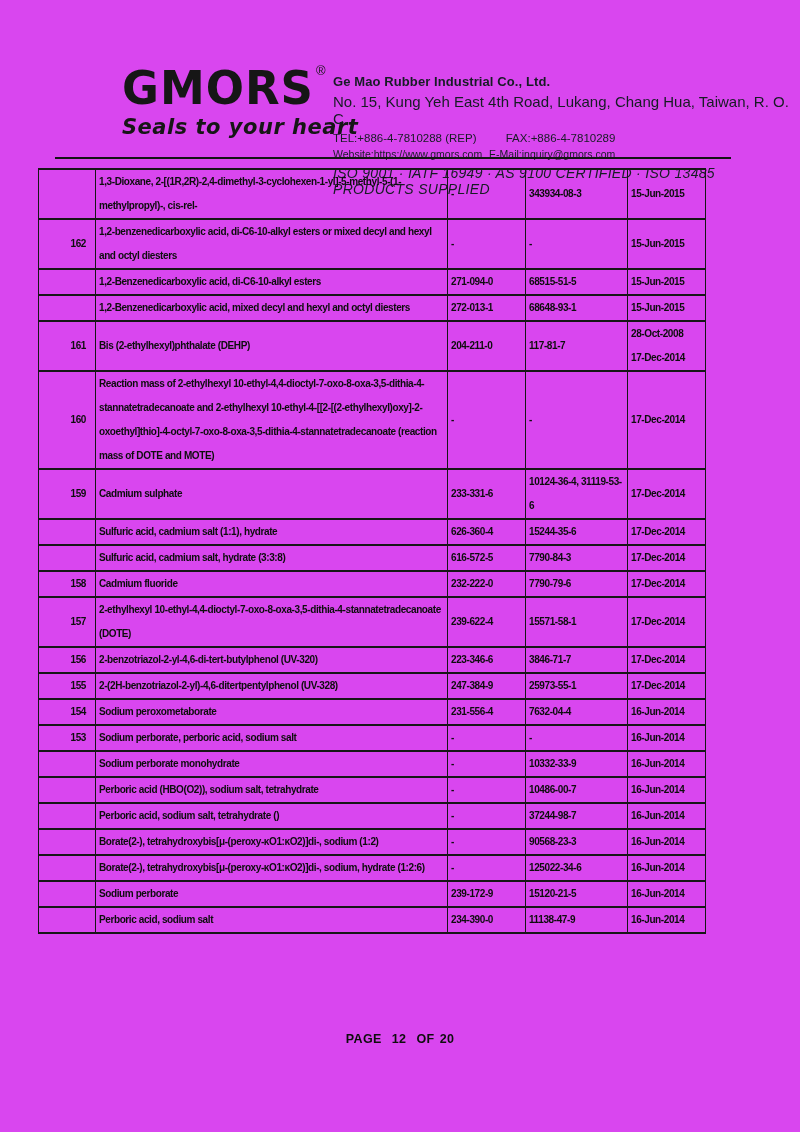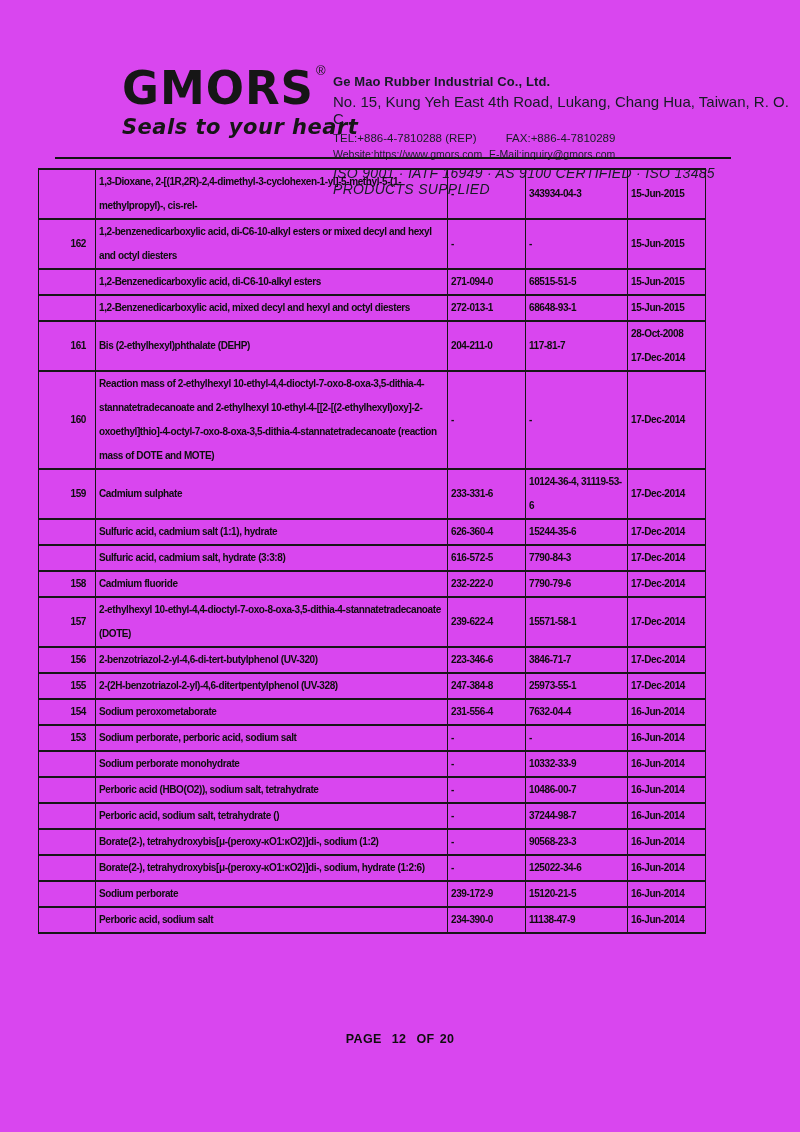--- a/index.html
+++ b/index.html
@@ -132,21 +132,21 @@
       <col style="width:352px">
       <col style="width:78px">
       <col style="width:102px">
       <col style="width:78px">
     </colgroup>
     <tbody>
         <tr>
           <td class="col-no"></td>
           <td class="col-substance">1,3-Dioxane, 2-[(1R,2R)-2,4-dimethyl-3-cyclohexen-1-yl]-5-methyl-5-(1-methylpropyl)-, cis-rel-</td>
           <td class="col-ec">-</td>
-          <td class="col-cas">343934-04-3</td>
+          <td class="col-cas">343934-08-3</td>
           <td class="col-date">15-Jun-2015</td>
         </tr>
         <tr>
           <td class="col-no">162</td>
           <td class="col-substance">1,2-benzenedicarboxylic acid, di-C6-10-alkyl esters or mixed decyl and hexyl and octyl diesters</td>
           <td class="col-ec">-</td>
           <td class="col-cas">-</td>
           <td class="col-date">15-Jun-2015</td>
         </tr>
         <tr>
@@ -218,21 +218,21 @@
         <tr>
           <td class="col-no">156</td>
           <td class="col-substance">2-benzotriazol-2-yl-4,6-di-tert-butylphenol (UV-320)</td>
           <td class="col-ec">223-346-6</td>
           <td class="col-cas">3846-71-7</td>
           <td class="col-date">17-Dec-2014</td>
         </tr>
         <tr>
           <td class="col-no">155</td>
           <td class="col-substance">2-(2H-benzotriazol-2-yl)-4,6-ditertpentylphenol (UV-328)</td>
-          <td class="col-ec">247-384-8</td>
+          <td class="col-ec">247-384-9</td>
           <td class="col-cas">25973-55-1</td>
           <td class="col-date">17-Dec-2014</td>
         </tr>
         <tr>
           <td class="col-no">154</td>
           <td class="col-substance">Sodium peroxometaborate</td>
           <td class="col-ec">231-556-4</td>
           <td class="col-cas">7632-04-4</td>
           <td class="col-date">16-Jun-2014</td>
         </tr>

